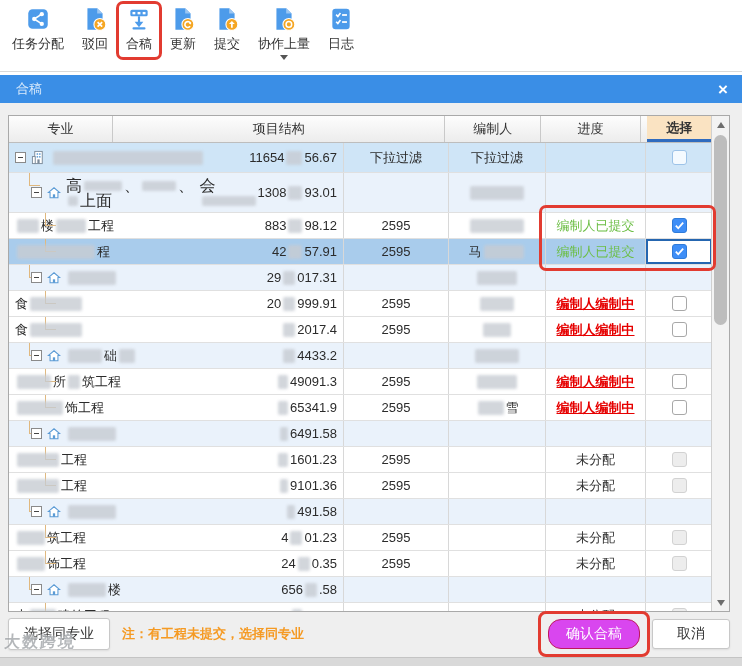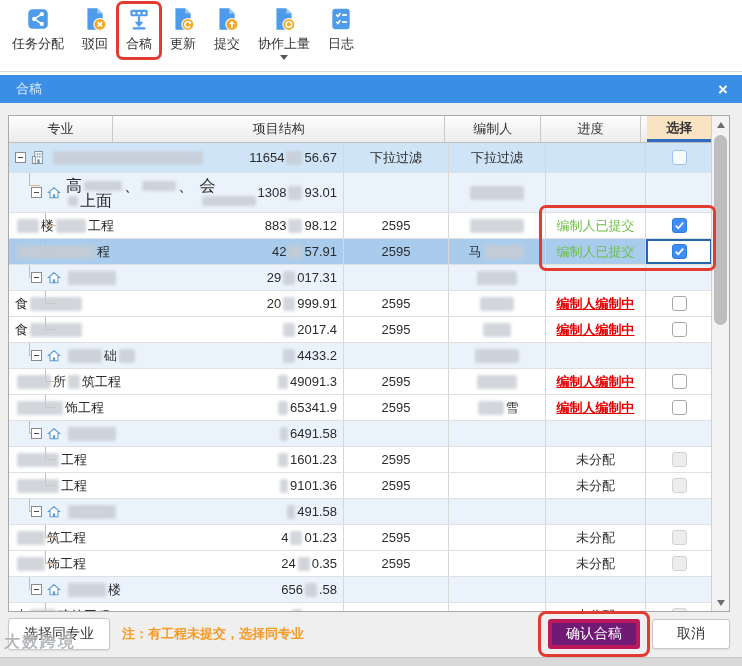--- a/index.html
+++ b/index.html
@@ -69,21 +69,21 @@
   
   #box-table { position:absolute; left:539px; top:130px; width:177px; height:66px; border:3px solid #e23b30; border-radius:7px; pointer-events:none; }
 
   
   .footer { position:absolute; left:0; top:540px; width:742px; height:42px; }
   .btn { font-size:14px; display:flex; align-items:center; justify-content:center; cursor:pointer; }
   .btn.white { background:#fff; border:1px solid #c8c8c8; border-radius:3px; color:#333; box-shadow:0 1px 2px rgba(0,0,0,.08); }
   .btn-same { position:absolute; left:8px; top:3px; width:102px; height:32px; }
   .note { position:absolute; left:122px; top:3px; height:32px; display:flex; align-items:center; color:#f59a23; font-size:13px; font-weight:bold; }
   .btn-cancel { position:absolute; left:652px; top:4px; width:78px; height:30px; }
-  .btn-confirm { position:absolute; left:548px; top:4px; width:92px; height:30px; background:#701a75; color:#fff; border:4px solid #be185d; border-radius:3px; }
+  .btn-confirm { position:absolute; left:548px; top:4px; width:92px; height:30px; background:#d946ef; color:#fff; border:1px solid #be185d; border-radius:13px; }
   #box-confirm { position:absolute; left:538px; top:-4px; width:112px; height:46px; border:3px solid #e23b30; border-radius:8px; pointer-events:none; }
 
   .bottomstrip { position:absolute; left:0; top:657px; width:742px; height:9px; background:#d9d9d9; border-top:1px solid #c4c4c4; }
   .watermark { position:absolute; left:4px; top:632px; font-size:16px; font-weight:bold; letter-spacing:2px; color:rgba(118,124,130,.55); text-shadow:0 0 2px rgba(255,255,255,.9); transform:skewX(-4deg); pointer-events:none; }
 </style>
 </head>
 <body>
 
 <div class="toolbar" id="toolbar">
     <div class="titem">

